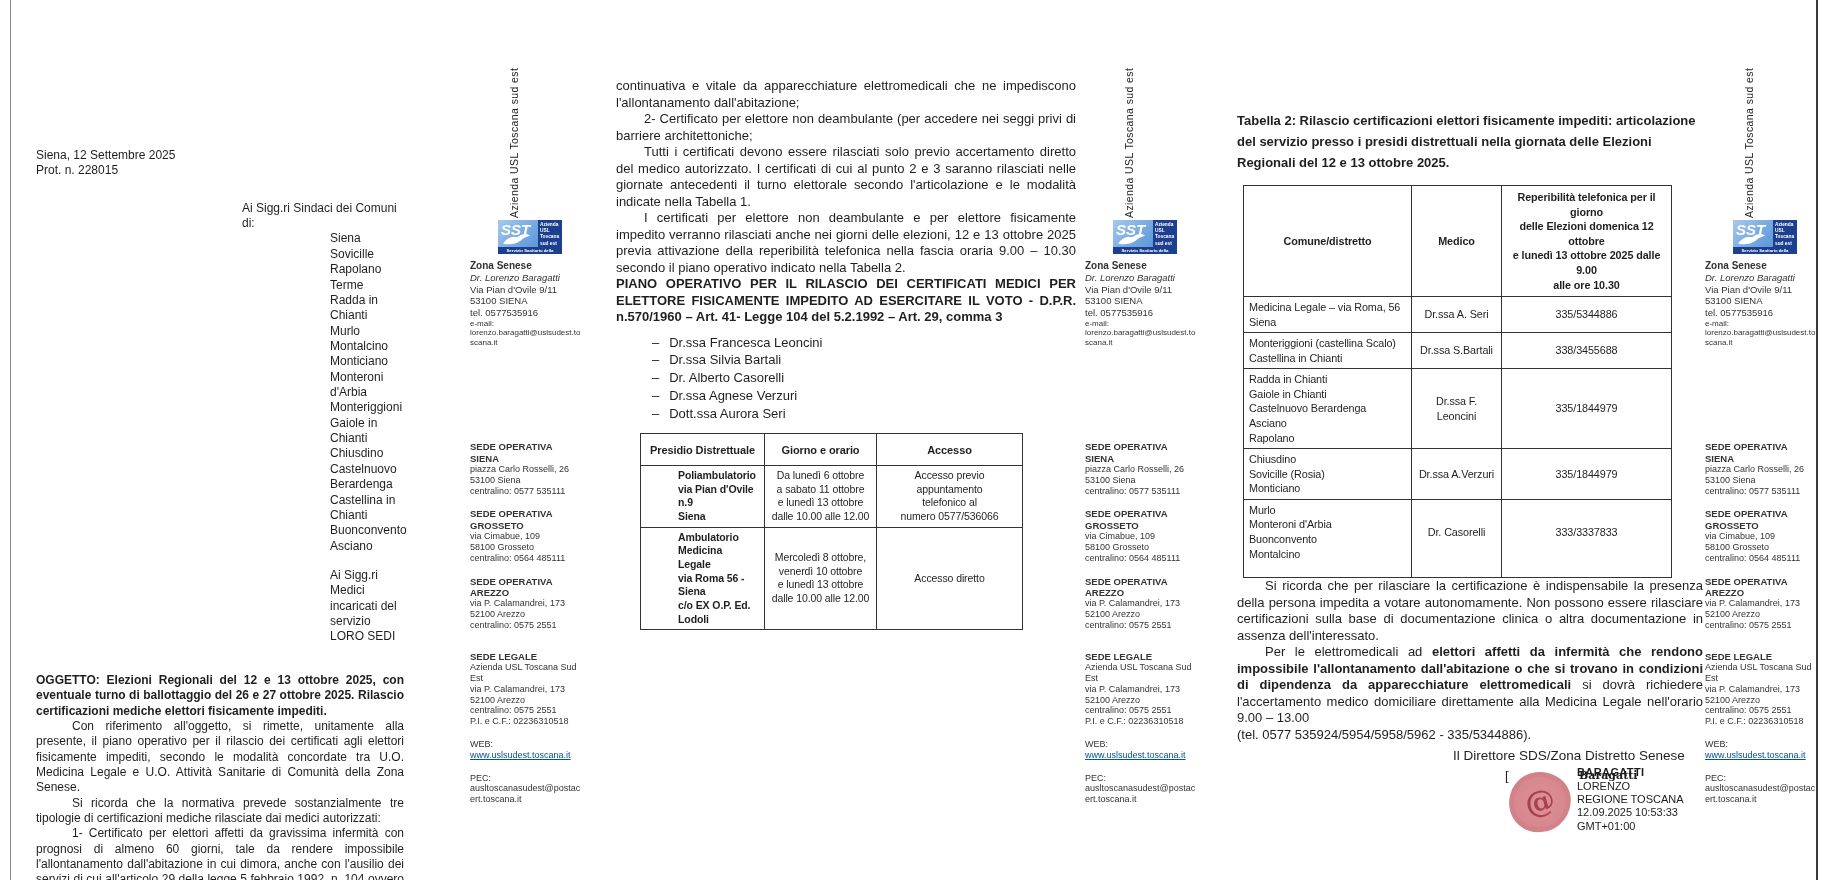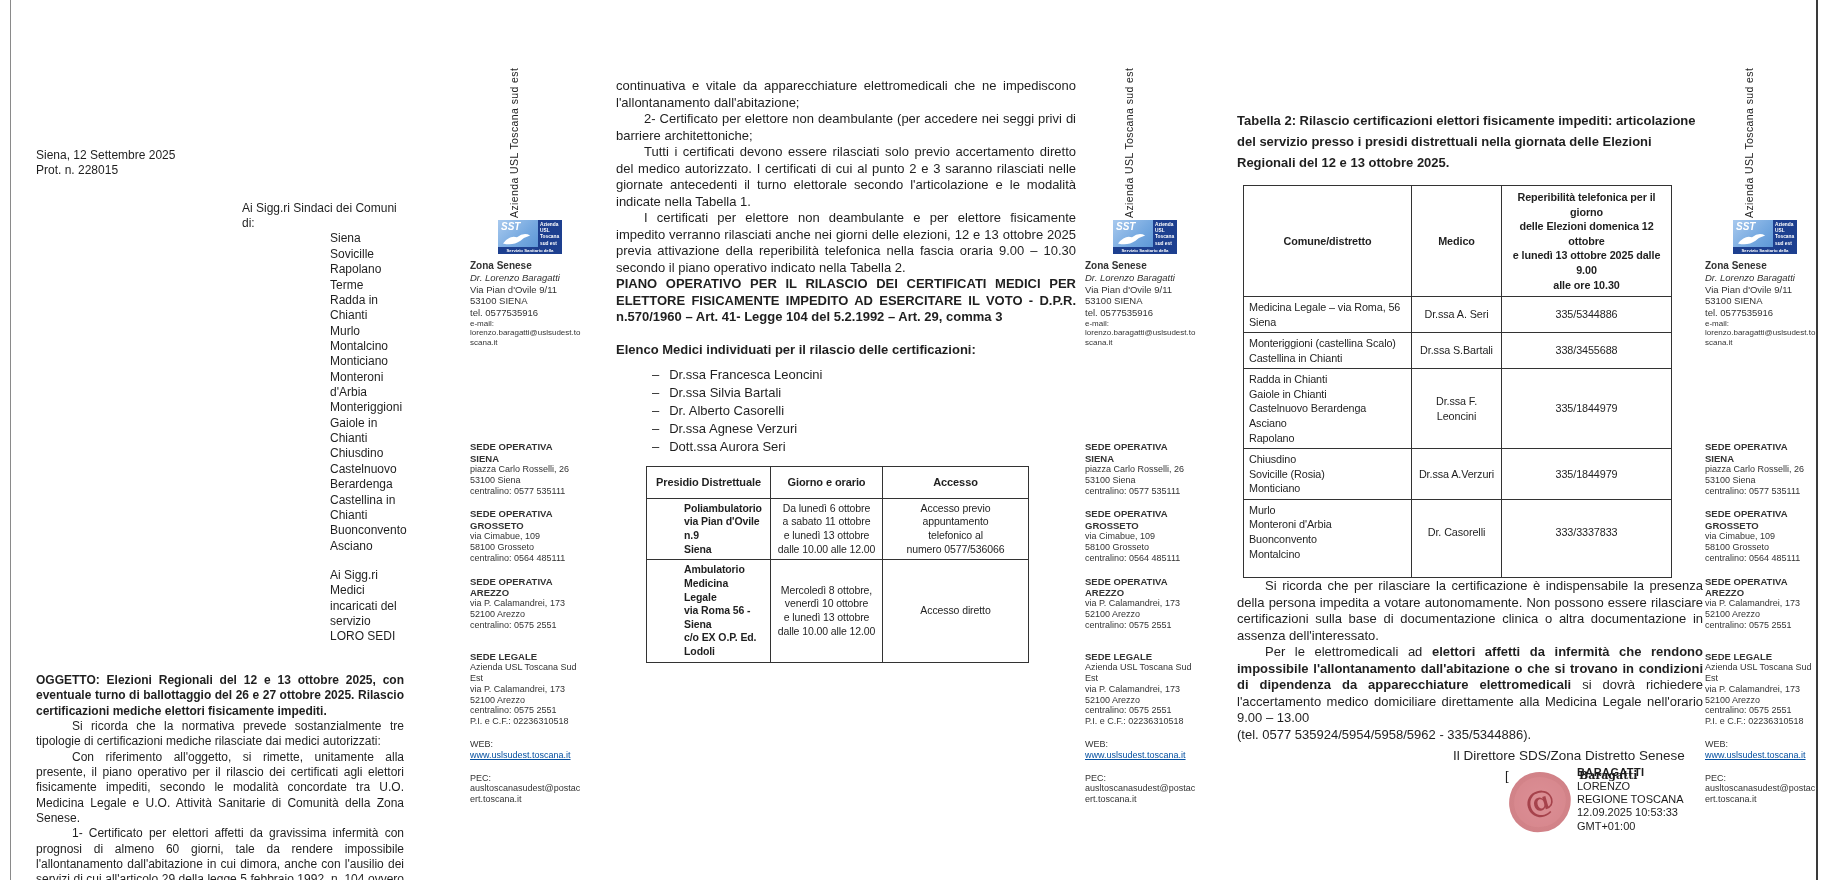--- a/index.html
+++ b/index.html
@@ -10,21 +10,21 @@
 
   .pre{white-space:pre-line;}
 
   
   .sidebar{position:absolute;top:32px;width:112px;font-size:9px;line-height:1.2;color:#333;}
   .v-label{position:absolute;left:38px;top:0;height:186px;writing-mode:vertical-rl;
            transform:rotate(180deg);font-size:10.5px;color:#222;letter-spacing:.4px;white-space:nowrap;}
   .logo{margin-top:188px;margin-left:28px;width:64px;}
   .logo-top{display:flex;}
   .logo-sst{width:40px;height:27px;background:linear-gradient(135deg,#a8c9ee 0%,#76a9e0 60%,#5d97d6 100%);
-            position:relative;color:#fff;font-weight:bold;font-style:italic;font-size:10px;padding:1px 0 0 3px;box-sizing:border-box;}
+            position:relative;color:#fff;font-weight:bold;font-style:italic;font-size:15px;padding:1px 0 0 3px;box-sizing:border-box;}
   .logo-sst .bird{position:absolute;left:2px;bottom:1px;width:34px;height:14px;}
   .logo-az{width:24px;height:27px;background:#1d3f8f;color:#fff;font-weight:bold;font-size:4.8px;
            line-height:1.3;padding:2px 0 0 2px;box-sizing:border-box;}
   .logo-strip{width:64px;height:7px;background:#1d3f8f;color:#fff;font-size:4.3px;line-height:7px;
               text-align:center;font-weight:bold;overflow:hidden;}
   .zona{margin-top:6px;font-size:9.5px;line-height:1.22;}
   .zona .zt{font-weight:bold;font-size:10px;}
   .zona .zd{font-style:italic;}
   .zona .em{font-size:8px;line-height:1.2;}
   .brk{word-break:break-all;}
@@ -60,21 +60,21 @@
   .mt18{margin-top:18px;}
 
   .b-head{font-weight:bold;text-align:justify;margin:0;}
   .elenco{font-weight:bold;margin-top:16px;text-align:left;}
   .medici{margin-top:8px;margin-left:36px;line-height:1.38;text-align:left;}
   .medici .row{display:flex;gap:10px;}
   .tab-head{font-weight:bold;margin-top:14px;text-align:left;line-height:1.62;}
 
   table{border-collapse:collapse;table-layout:fixed;background:#fff;}
   td,th{border:1px solid #333;vertical-align:middle;padding:3px 5px;box-sizing:border-box;}
-  .t1{width:382px;margin:10px 0 0 30px;font-size:10.5px;line-height:1.3;letter-spacing:-.1px;}
+  .t1{width:382px;margin:10px 0 0 24px;font-size:10.5px;line-height:1.3;letter-spacing:-.1px;}
   .t1 th{font-weight:bold;text-align:center;height:32px;font-size:11px;}
   .t1 .c1{font-weight:bold;text-align:left;padding-left:37px;}
   .t1 .cc{text-align:center;}
   .t2{width:428px;margin:12px 0 0 6px;font-size:10.8px;line-height:1.35;letter-spacing:-.1px;}
   .t2 th{font-weight:bold;text-align:center;font-size:10.8px;padding:4px 4px;}
   .t2 .c1{text-align:left;}
   .t2 .cc{text-align:center;}
   .t2 tr.last td{padding-bottom:16px;}
 
   
@@ -120,22 +120,22 @@
         <div>Chiusdino</div>
         <div>Castelnuovo Berardenga</div>
         <div>Castellina in Chianti</div>
         <div>Buonconvento</div>
         <div>Asciano</div>
       </div>
       <div class="recip2 pre">Ai Sigg.ri  Medici
 incaricati  del  servizio
 LORO  SEDI</div>
       <div class="oggetto">OGGETTO:  Elezioni  Regionali del 12 e 13 ottobre 2025, con eventuale turno di ballottaggio del 26 e 27 ottobre 2025. Rilascio certificazioni mediche elettori fisicamente impediti.</div>
+      <p class="body-p ind36 mt30">Con riferimento all'oggetto, si rimette, unitamente alla presente, il piano operativo per il rilascio dei certificati agli elettori fisicamente impediti, secondo le modalità concordate tra U.O. Medicina Legale e U.O. Attività Sanitarie di Comunità della Zona Senese.</p>
       <p class="body-p ind36">Si ricorda che la normativa prevede sostanzialmente tre tipologie di certificazioni mediche rilasciate dai medici autorizzati:</p>
-      <p class="body-p ind36 mt30">Con riferimento all'oggetto, si rimette, unitamente alla presente, il piano operativo per il rilascio dei certificati agli elettori fisicamente impediti, secondo le modalità concordate tra U.O. Medicina Legale e U.O. Attività Sanitarie di Comunità della Zona Senese.</p>
       <p class="body-p ind36 mt14">1- Certificato per elettori affetti da gravissima infermità con prognosi di almeno 60 giorni, tale da rendere impossibile l'allontanamento dall'abitazione in cui dimora, anche con l'ausilio dei servizi di cui all'articolo 29 della legge 5 febbraio 1992, n. 104 ovvero affetti da grave infermità e in condizioni di dipendenza</p>
     </div>
 
     <div class="sidebar" style="left:460px">
       <div class="v-label">Azienda  USL  Toscana sud est</div>
       <div class="logo">
         <div class="logo-top">
           <div class="logo-sst">
             <span>SST</span>
             <svg class="bird" viewBox="0 0 36 16">
@@ -192,21 +192,20 @@
     </div>
   </div>
 
   <div class="page" id="page2">
     <div class="p-body" id="p2-body">
       <p class="body-p">continuativa e vitale da apparecchiature elettromedicali che ne impediscono l'allontanamento dall'abitazione;</p>
       <p class="body-p ind28">2- Certificato per elettore non deambulante (per accedere nei seggi privi di barriere architettoniche;</p>
       <p class="body-p ind28 mt16">Tutti i certificati devono essere rilasciati solo previo accertamento diretto del medico autorizzato. I certificati di cui al punto 2 e 3 saranno rilasciati nelle giornate antecedenti il turno elettorale secondo l'articolazione e le modalità indicate nella Tabella 1.</p>
       <p class="body-p ind28">I certificati per elettore non deambulante e per elettore fisicamente impedito verranno rilasciati anche nei giorni delle elezioni, 12 e 13 ottobre 2025 previa attivazione della reperibilità telefonica nella fascia oraria 9.00 – 10.30 secondo il piano operativo indicato nella Tabella 2.</p>
       <p class="b-head mt18">PIANO OPERATIVO PER IL RILASCIO DEI CERTIFICATI MEDICI PER ELETTORE FISICAMENTE IMPEDITO AD ESERCITARE IL VOTO - D.P.R. n.570/1960 – Art. 41- Legge 104 del 5.2.1992 – Art. 29, comma 3</p>
-      <div class="elenco">Elenco Medici individuati per il rilascio delle certificazioni:</div>
       <div class="medici">
         <div class="row">
             <span>–</span>
             <span>Dr.ssa Francesca Leoncini</span>
           </div>
         <div class="row">
             <span>–</span>
             <span>Dr.ssa Silvia Bartali</span>
           </div>
         <div class="row">

